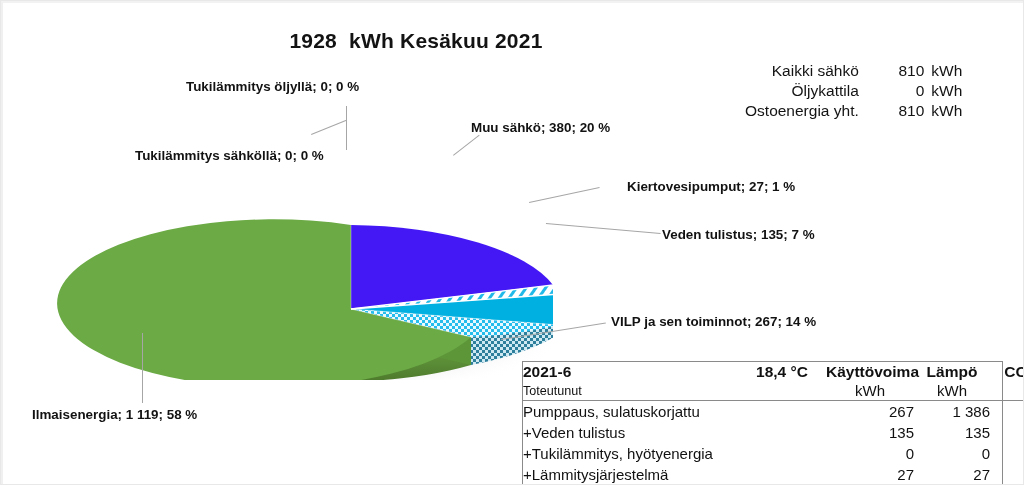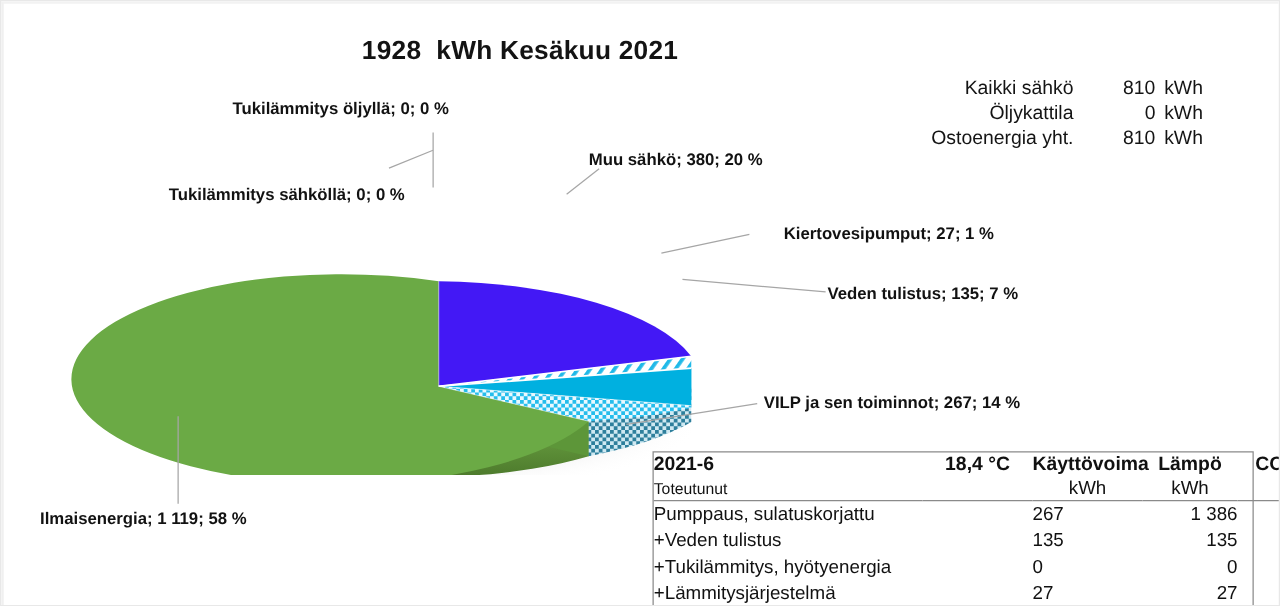--- a/index.html
+++ b/index.html
@@ -139,21 +139,21 @@
     vertical-align: bottom;
   }
   .r-head2 { border-bottom: 1px solid #8a8a8a; }
   .r-body td {
     height: 21px;
     line-height: 21px;
     vertical-align: middle;
   }
   .c-name  { width: 215px; text-align: left;  padding-left: 5px; white-space: nowrap; }
   .c-temp  { width: 88px;  text-align: center; padding-right: 8px; white-space: nowrap; }
-  .c-kv    { width: 88px;  padding-right: 10px; white-space: nowrap; }
+  .c-kv    { width: 88px;  text-align: right; padding-right: 10px; white-space: nowrap; }
   .c-lampo { width: 76px;  text-align: right; padding-right: 10px; white-space: nowrap; }
   .c-cop   { width: 62px;  text-align: right; padding-right: 14px; white-space: nowrap; }
   .small-sub { font-size: 12.6px; padding-left: 5px; text-align: left; }
   .hdr-center { text-align: center; padding-right: 0; }
 </style>
 </head>
 <body>
 
 <div id="canvas">
 

